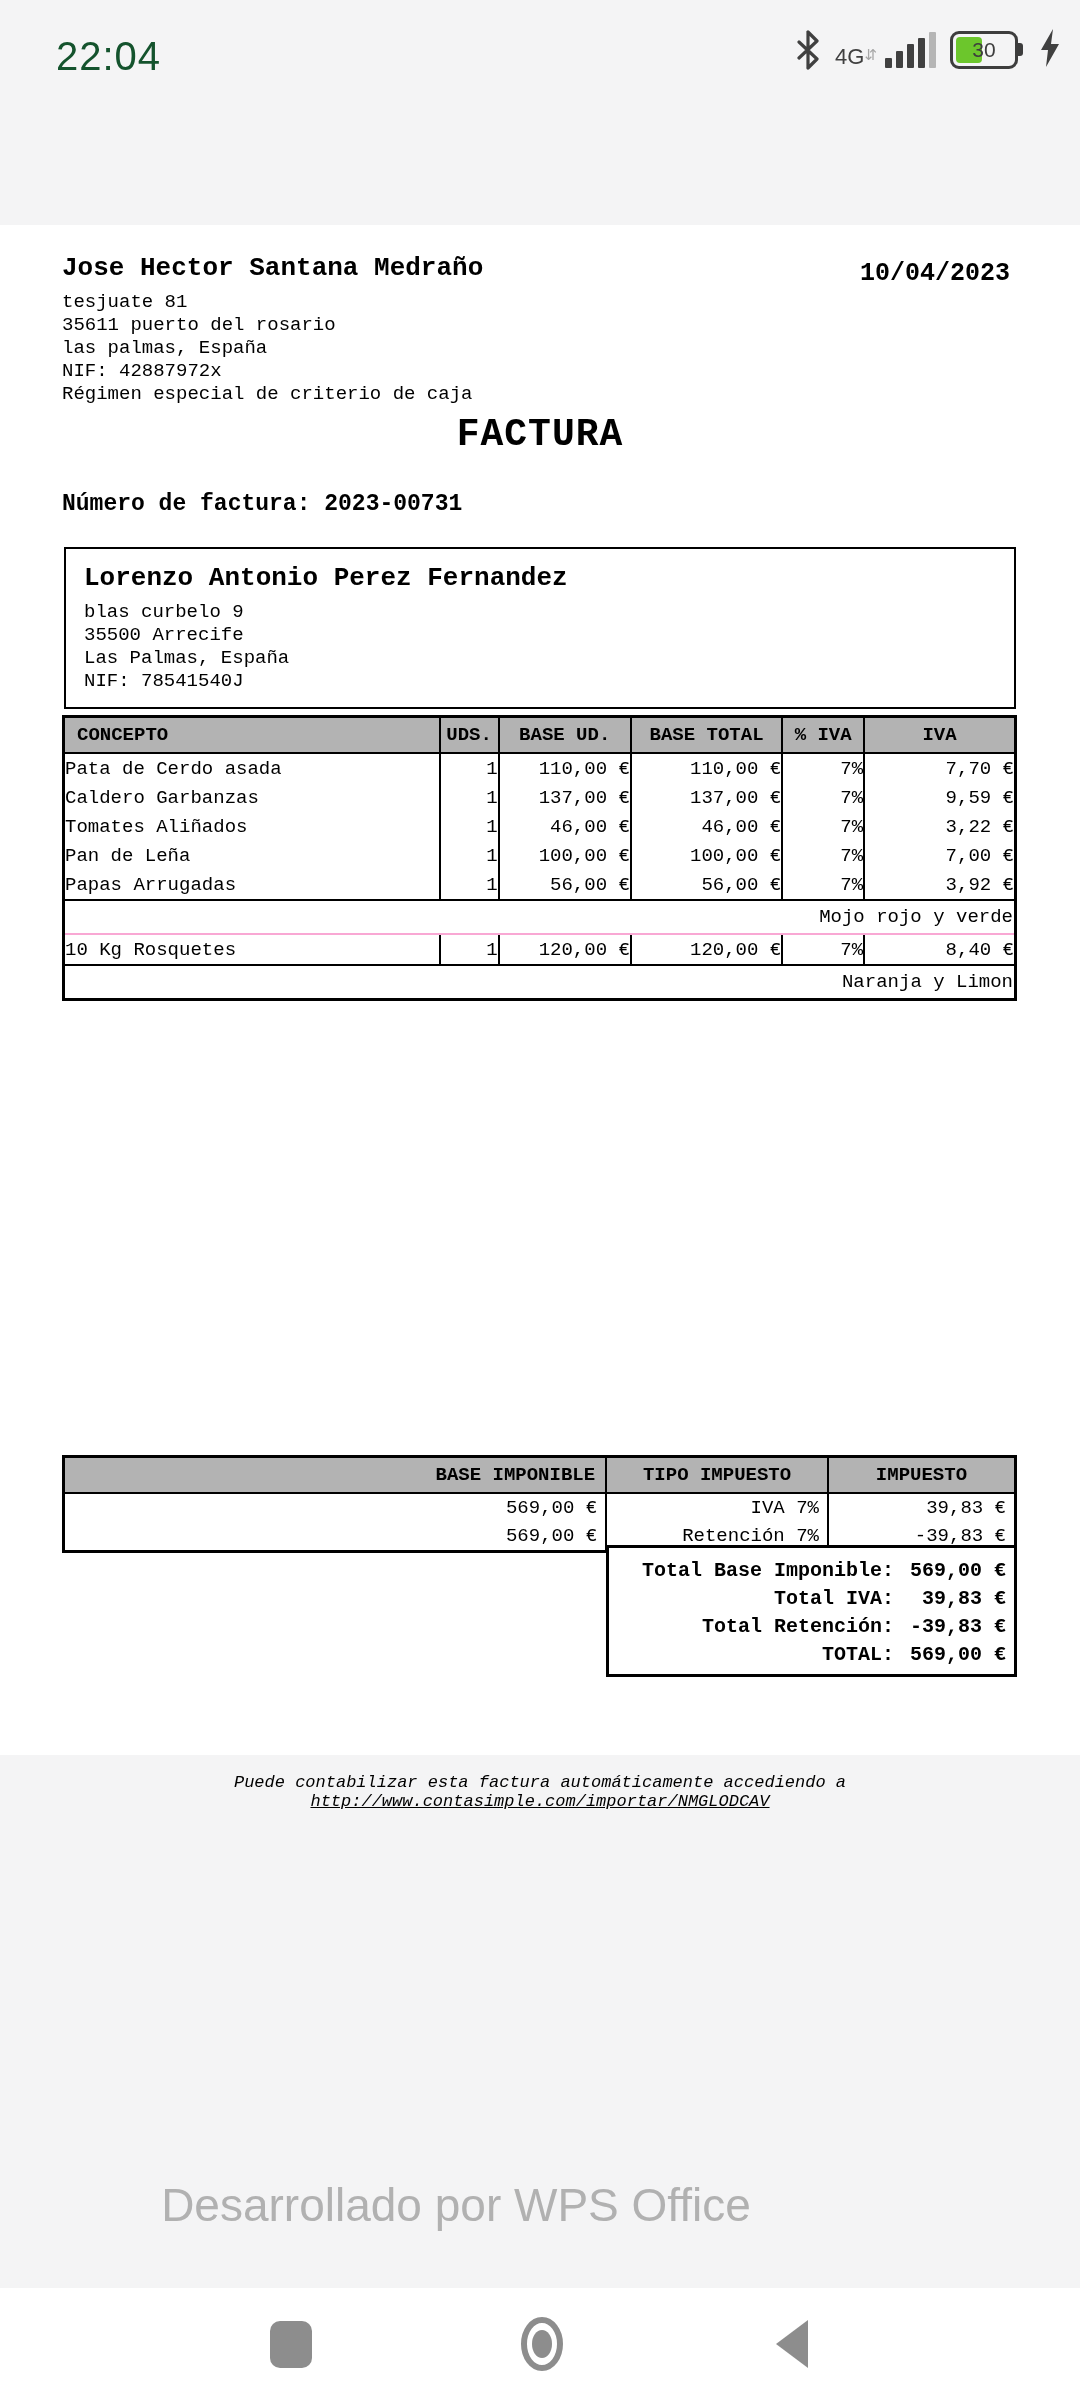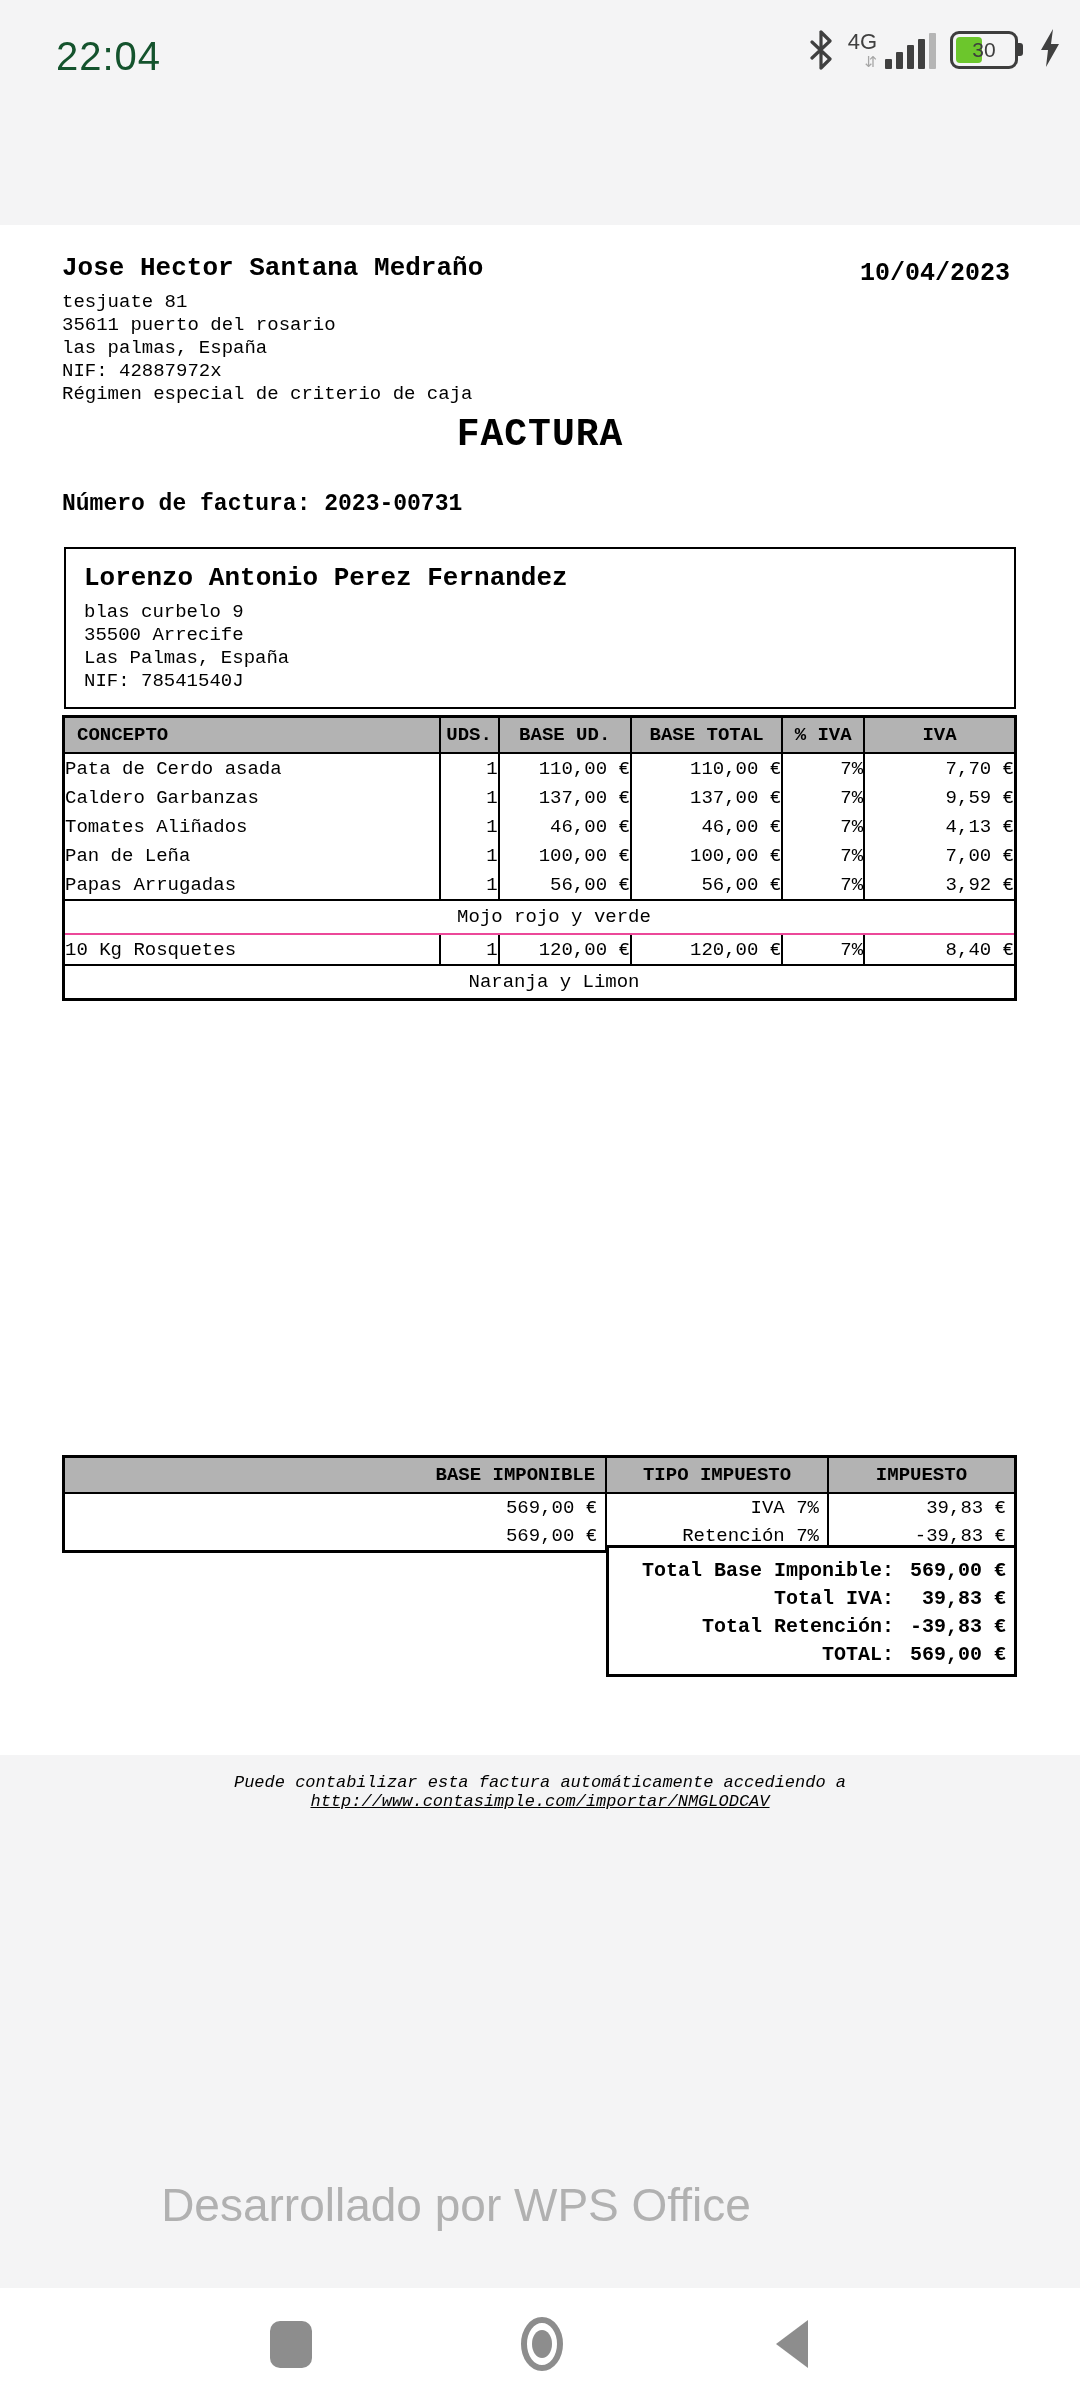--- a/index.html
+++ b/index.html
@@ -6,21 +6,21 @@
   .screen{
     position:relative;width:1080px;height:2400px;overflow:hidden;
     background:#f4f4f5;font-family:"Liberation Sans",sans-serif;color:#000;
   }
   
   .statusbar{position:absolute;top:0;left:0;width:1080px;height:100px;}
   .time{position:absolute;left:56px;top:34px;font-size:40px;color:#14532d;letter-spacing:1px;}
   .sb-icons{position:absolute;right:18px;top:0;height:100px;display:flex;align-items:center;gap:14px;}
   .bt-icon svg{display:block;}
   .net{display:flex;align-items:flex-end;gap:8px;}
-  .net-left{display:flex;flex-direction:column;align-items:flex-end;line-height:1;}
+  .net-left{display:flex;align-items:flex-start;line-height:1;}
   .net-type{font-size:22px;color:#404040;font-weight:400;}
   .net-arrows{font-size:15px;color:#a6a6a6;margin-top:1px;}
   .bars{display:flex;align-items:flex-end;gap:4px;height:36px;}
   .bars i{display:block;width:7px;background:#404040;border-radius:1px;}
   .bars i.dim{background:#b5b5b5;}
   .battery{position:relative;width:62px;height:32px;border:3px solid #3d3d3d;border-radius:9px;display:flex;align-items:center;}
   .battery .fill{position:absolute;left:3px;top:3px;bottom:3px;width:26px;background:#6cc62c;border-radius:4px;}
   .battery .pct{position:relative;width:100%;text-align:center;font-size:21px;color:#3d3d3d;z-index:1;}
   .battery .nub{position:absolute;right:-8px;top:9px;width:5px;height:13px;background:#3d3d3d;border-radius:0 3px 3px 0;}
   .bolt{margin-left:6px;}
@@ -35,21 +35,21 @@
   .client-box{position:absolute;left:64px;top:322px;width:912px;border:2px solid #000;padding:14px 18px;}
   .client-name{font-size:26px;font-weight:bold;margin-bottom:8px;}
   
   table.grid{border-collapse:collapse;table-layout:fixed;border:3px solid #000;font-size:19px;background:#fff;}
   .items{position:absolute;left:62px;top:490px;width:955px;}
   table.grid th{background:#b3b3b3;border:2px solid #000;height:34px;font-size:19px;font-weight:bold;text-align:center;padding:0;}
   .items th.h-concepto{text-align:left;padding-left:12px;}
   .items tr.item td{border-left:2px solid #000;border-right:2px solid #000;height:29px;padding:0;}
   .items td.c-concepto{text-align:left;padding-left:14px;}
   .items td.c-num{text-align:right;padding-right:8px;}
-  .items tr.desc td{border-top:2px solid #000;border-bottom:2px solid #ec4899;height:30px;text-align:center;padding-left:30px;}
+  .items tr.desc td{border-top:2px solid #000;border-bottom:2px solid #f9a8d4;height:30px;text-align:right;padding-left:30px;}
   
   .summary{position:absolute;left:62px;top:1230px;width:955px;}
   .summary tbody td{border-left:2px solid #000;border-right:2px solid #000;height:28px;text-align:right;padding:0 8px 0 0;}
   
   .totals{position:absolute;left:606px;top:1320px;width:405px;border:3px solid #000;background:#fff;padding:8px 0 6px 0;}
   .total-row{display:flex;justify-content:flex-end;align-items:center;height:28px;font-size:20px;font-weight:bold;padding-right:8px;}
   .total-value{width:112px;text-align:right;}
   
   .doc-footer{position:absolute;left:0;top:1548px;width:1080px;text-align:center;font-size:17px;font-style:italic;color:#000;}
   .doc-footer a{color:#000;text-decoration:underline;}
@@ -156,21 +156,21 @@
           <td class="c-num">137,00 €</td>
           <td class="c-num">7%</td>
           <td class="c-num">9,59 €</td>
         </tr>
         <tr class="item">
           <td class="c-concepto">Tomates Aliñados</td>
           <td class="c-num">1</td>
           <td class="c-num">46,00 €</td>
           <td class="c-num">46,00 €</td>
           <td class="c-num">7%</td>
-          <td class="c-num">4,13 €</td>
+          <td class="c-num">3,22 €</td>
         </tr>
         <tr class="item">
           <td class="c-concepto">Pan de Leña</td>
           <td class="c-num">1</td>
           <td class="c-num">100,00 €</td>
           <td class="c-num">100,00 €</td>
           <td class="c-num">7%</td>
           <td class="c-num">7,00 €</td>
         </tr>
         <tr class="item">

